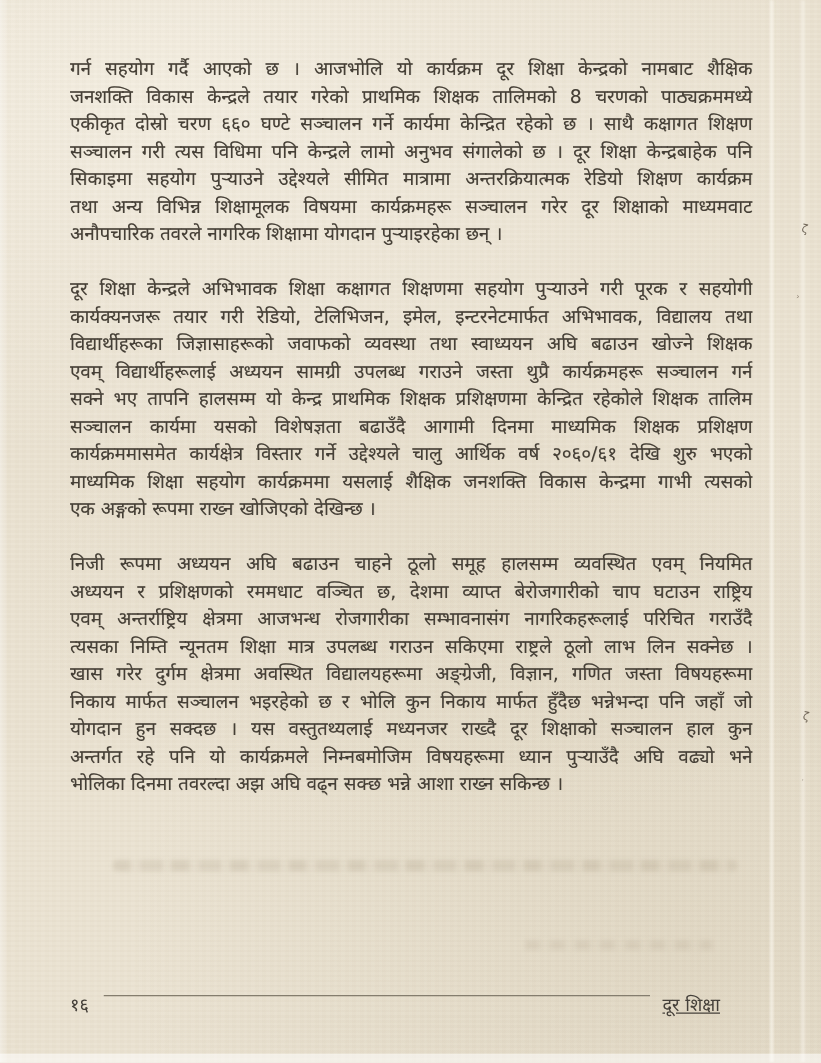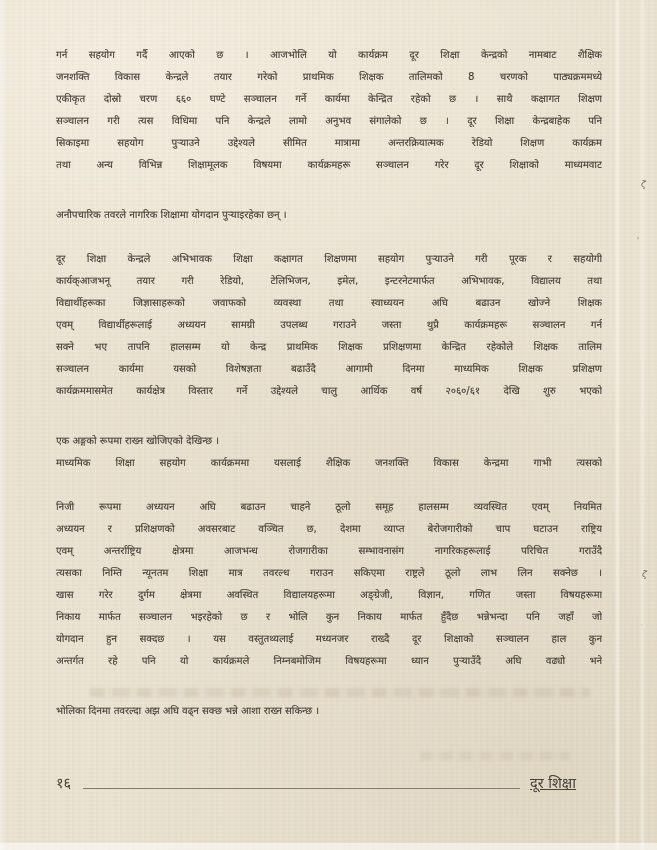--- a/index.html
+++ b/index.html
@@ -65,50 +65,48 @@
     filter: blur(1px);
   }
 
   
   .text-block {
     position: absolute;
     left: 56px;
     top: 44px;
     width: 546px;
     color: #453f36;
-    font-size: 10px;
+    font-size: 15px;
     line-height: 22px;
     text-shadow: 0.3px 0.3px 0 rgba(69,63,54,0.35);
   }
   .para {
     margin: 0 0 22px 0;
   }
   .line {
     height: 22px;
     text-align: justify;
     text-align-last: justify;
     white-space: normal;
     overflow: hidden;
   }
   .line.last {
     text-align-last: left;
-    margin-top: 28px;
   }
 
   
   .footer {
     position: absolute;
     left: 56px;
-    top: 768px;
+    top: 796px;
     width: 520px;
     height: 24px;
     color: #45403a;
     font-size: 14.5px;
     display: flex;
-    align-items: flex-end;
   }
   .footer .page-num {
     padding-right: 12px;
     line-height: 18px;
   }
   .footer .rule {
     flex: 1;
     height: 0;
     border-bottom: 1.5px solid #847d6e;
     margin-bottom: 3px;
@@ -174,34 +172,34 @@
         <div class="line">गर्न सहयोग गर्दै आएको छ । आजभोलि यो कार्यक्रम दूर शिक्षा केन्द्रको नामबाट शैक्षिक</div>
         <div class="line">जनशक्ति विकास केन्द्रले तयार गरेको प्राथमिक शिक्षक तालिमको 8 चरणको पाठ्यक्रममध्ये</div>
         <div class="line">एकीकृत दोस्रो चरण ६६० घण्टे सञ्चालन गर्ने कार्यमा केन्द्रित रहेको छ । साथै कक्षागत शिक्षण</div>
         <div class="line">सञ्चालन गरी त्यस विधिमा पनि केन्द्रले लामो अनुभव संगालेको छ । दूर शिक्षा केन्द्रबाहेक पनि</div>
         <div class="line">सिकाइमा सहयोग पुऱ्याउने उद्देश्यले सीमित मात्रामा अन्तरक्रियात्मक रेडियो शिक्षण कार्यक्रम</div>
         <div class="line">तथा अन्य विभिन्न शिक्षामूलक विषयमा कार्यक्रमहरू सञ्चालन गरेर दूर शिक्षाको माध्यमवाट</div>
         <div class="line last">अनौपचारिक तवरले नागरिक शिक्षामा योगदान पुऱ्याइरहेका छन् ।</div>
       </div>
       <div class="para">
         <div class="line">दूर शिक्षा केन्द्रले अभिभावक शिक्षा कक्षागत शिक्षणमा सहयोग पुऱ्याउने गरी पूरक र सहयोगी</div>
-        <div class="line">कार्यक्आजभनू तयार गरी रेडियो, टेलिभिजन, इमेल, इन्टरनेटमार्फत अभिभावक, विद्यालय तथा</div>
+        <div class="line">कार्यक्यनजरू तयार गरी रेडियो, टेलिभिजन, इमेल, इन्टरनेटमार्फत अभिभावक, विद्यालय तथा</div>
         <div class="line">विद्यार्थीहरूका जिज्ञासाहरूको जवाफको व्यवस्था तथा स्वाध्ययन अघि बढाउन खोज्ने शिक्षक</div>
         <div class="line">एवम् विद्यार्थीहरूलाई अध्ययन सामग्री उपलब्ध गराउने जस्ता थुप्रै कार्यक्रमहरू सञ्चालन गर्न</div>
         <div class="line">सक्ने भए तापनि हालसम्म यो केन्द्र प्राथमिक शिक्षक प्रशिक्षणमा केन्द्रित रहेकोले शिक्षक तालिम</div>
         <div class="line">सञ्चालन कार्यमा यसको विशेषज्ञता बढाउँदै आगामी दिनमा माध्यमिक शिक्षक प्रशिक्षण</div>
         <div class="line">कार्यक्रममासमेत कार्यक्षेत्र विस्तार गर्ने उद्देश्यले चालु आर्थिक वर्ष २०६०/६१ देखि शुरु भएको</div>
+        <div class="line">माध्यमिक शिक्षा सहयोग कार्यक्रममा यसलाई शैक्षिक जनशक्ति विकास केन्द्रमा गाभी त्यसको</div>
         <div class="line last">एक अङ्गको रूपमा राख्न खोजिएको देखिन्छ ।</div>
-        <div class="line">माध्यमिक शिक्षा सहयोग कार्यक्रममा यसलाई शैक्षिक जनशक्ति विकास केन्द्रमा गाभी त्यसको</div>
       </div>
       <div class="para">
         <div class="line">निजी रूपमा अध्ययन अघि बढाउन चाहने ठूलो समूह हालसम्म व्यवस्थित एवम् नियमित</div>
-        <div class="line">अध्ययन र प्रशिक्षणको अवसरबाट वञ्चित छ, देशमा व्याप्त बेरोजगारीको चाप घटाउन राष्ट्रिय</div>
+        <div class="line">अध्ययन र प्रशिक्षणको रममधाट वञ्चित छ, देशमा व्याप्त बेरोजगारीको चाप घटाउन राष्ट्रिय</div>
         <div class="line">एवम् अन्तर्राष्ट्रिय क्षेत्रमा आजभन्ध रोजगारीका सम्भावनासंग नागरिकहरूलाई परिचित गराउँदै</div>
-        <div class="line">त्यसका निम्ति न्यूनतम शिक्षा मात्र तवरल्ध गराउन सकिएमा राष्ट्रले ठूलो लाभ लिन सक्नेछ ।</div>
+        <div class="line">त्यसका निम्ति न्यूनतम शिक्षा मात्र उपलब्ध गराउन सकिएमा राष्ट्रले ठूलो लाभ लिन सक्नेछ ।</div>
         <div class="line">खास गरेर दुर्गम क्षेत्रमा अवस्थित विद्यालयहरूमा अङ्ग्रेजी, विज्ञान, गणित जस्ता विषयहरूमा</div>
         <div class="line">निकाय मार्फत सञ्चालन भइरहेको छ र भोलि कुन निकाय मार्फत हुँदैछ भन्नेभन्दा पनि जहाँ जो</div>
         <div class="line">योगदान हुन सक्दछ । यस वस्तुतथ्यलाई मध्यनजर राख्दै दूर शिक्षाको सञ्चालन हाल कुन</div>
         <div class="line">अन्तर्गत रहे पनि यो कार्यक्रमले निम्नबमोजिम विषयहरूमा ध्यान पुऱ्याउँदै अघि वढ्यो भने</div>
         <div class="line last">भोलिका दिनमा तवरल्दा अझ अघि वढ्न सक्छ भन्ने आशा राख्न सकिन्छ ।</div>
       </div>
     </div>
 
   <div class="ghost-line"></div>
   <div class="ghost-line2"></div>

